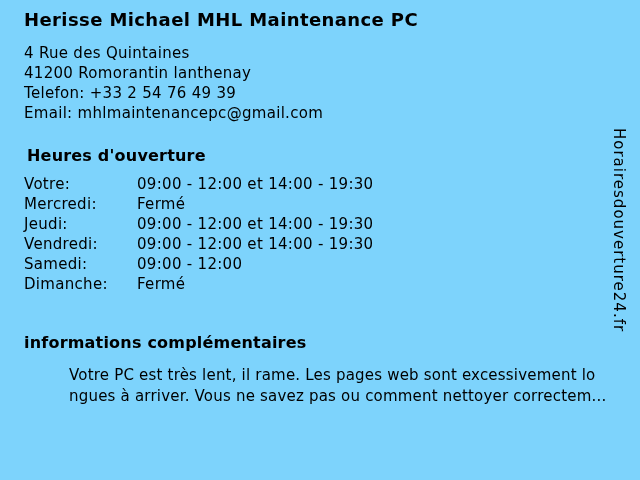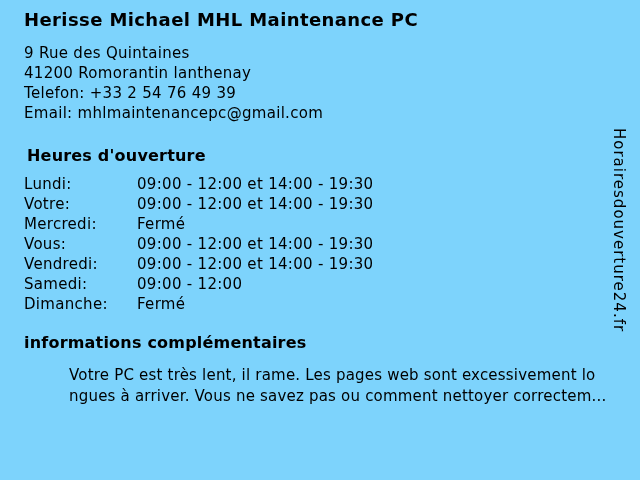--- a/index.html
+++ b/index.html
@@ -90,40 +90,37 @@
   }
 </style>
 </head>
 <body>
 
 <div class="page">
 
   <h1 class="title">Herisse Michael MHL Maintenance PC</h1>
 
   <div class="contact">
-    <div>9 Rue des Quintaines</div>
+    <div>4 Rue des Quintaines</div>
     <div>41200 Romorantin lanthenay</div>
     <div>Telefon: +33 2 54 76 49 39</div>
     <div>Email: mhlmaintenancepc@gmail.com</div>
   </div>
 
   <h2 class="hours-heading">Heures d'ouverture</h2>
 
   <div class="hours">
     <div class="row">
-      <span class="day">Lundi:</span><span class="time">09:00 - 12:00 et 14:00 - 19:30</span>
-    </div>
-    <div class="row">
       <span class="day">Votre:</span><span class="time">09:00 - 12:00 et 14:00 - 19:30</span>
     </div>
     <div class="row">
       <span class="day">Mercredi:</span><span class="time">Fermé</span>
     </div>
     <div class="row">
-      <span class="day">Vous:</span><span class="time">09:00 - 12:00 et 14:00 - 19:30</span>
+      <span class="day">Jeudi:</span><span class="time">09:00 - 12:00 et 14:00 - 19:30</span>
     </div>
     <div class="row">
       <span class="day">Vendredi:</span><span class="time">09:00 - 12:00 et 14:00 - 19:30</span>
     </div>
     <div class="row">
       <span class="day">Samedi:</span><span class="time">09:00 - 12:00</span>
     </div>
     <div class="row">
       <span class="day">Dimanche:</span><span class="time">Fermé</span>
     </div>

